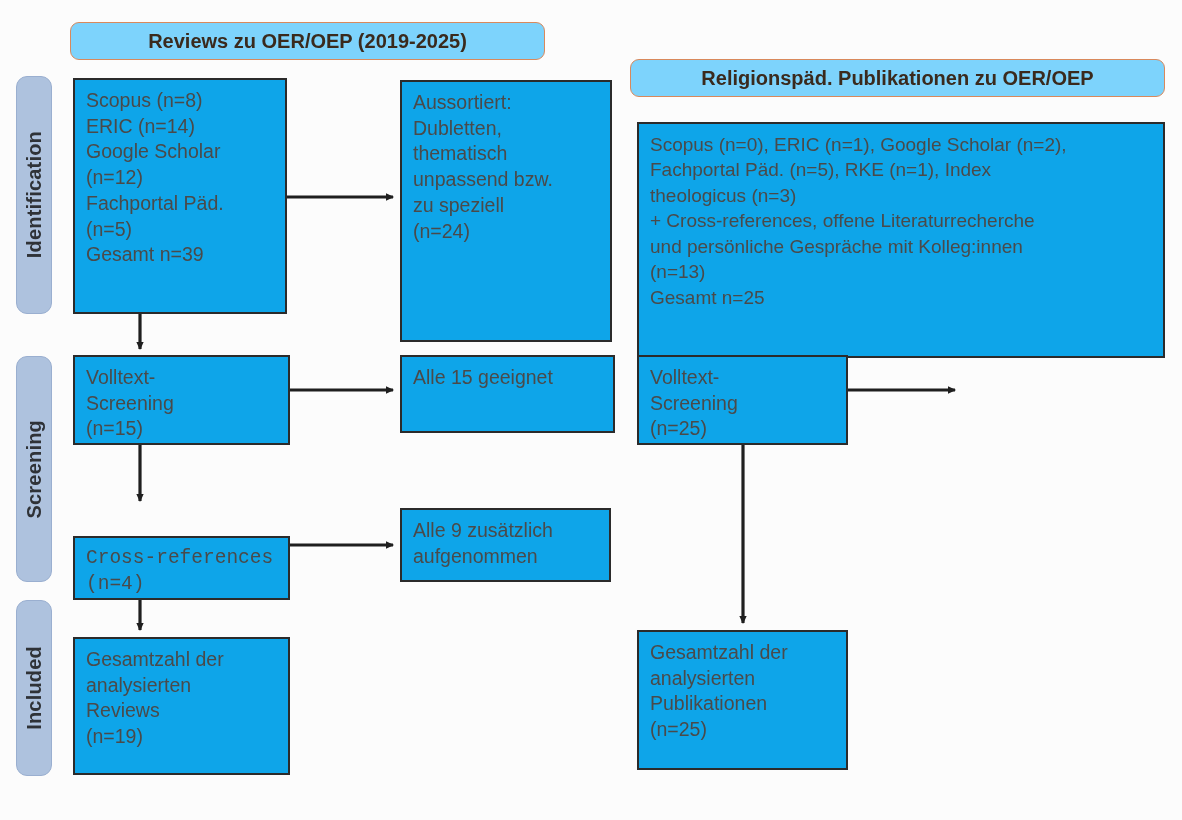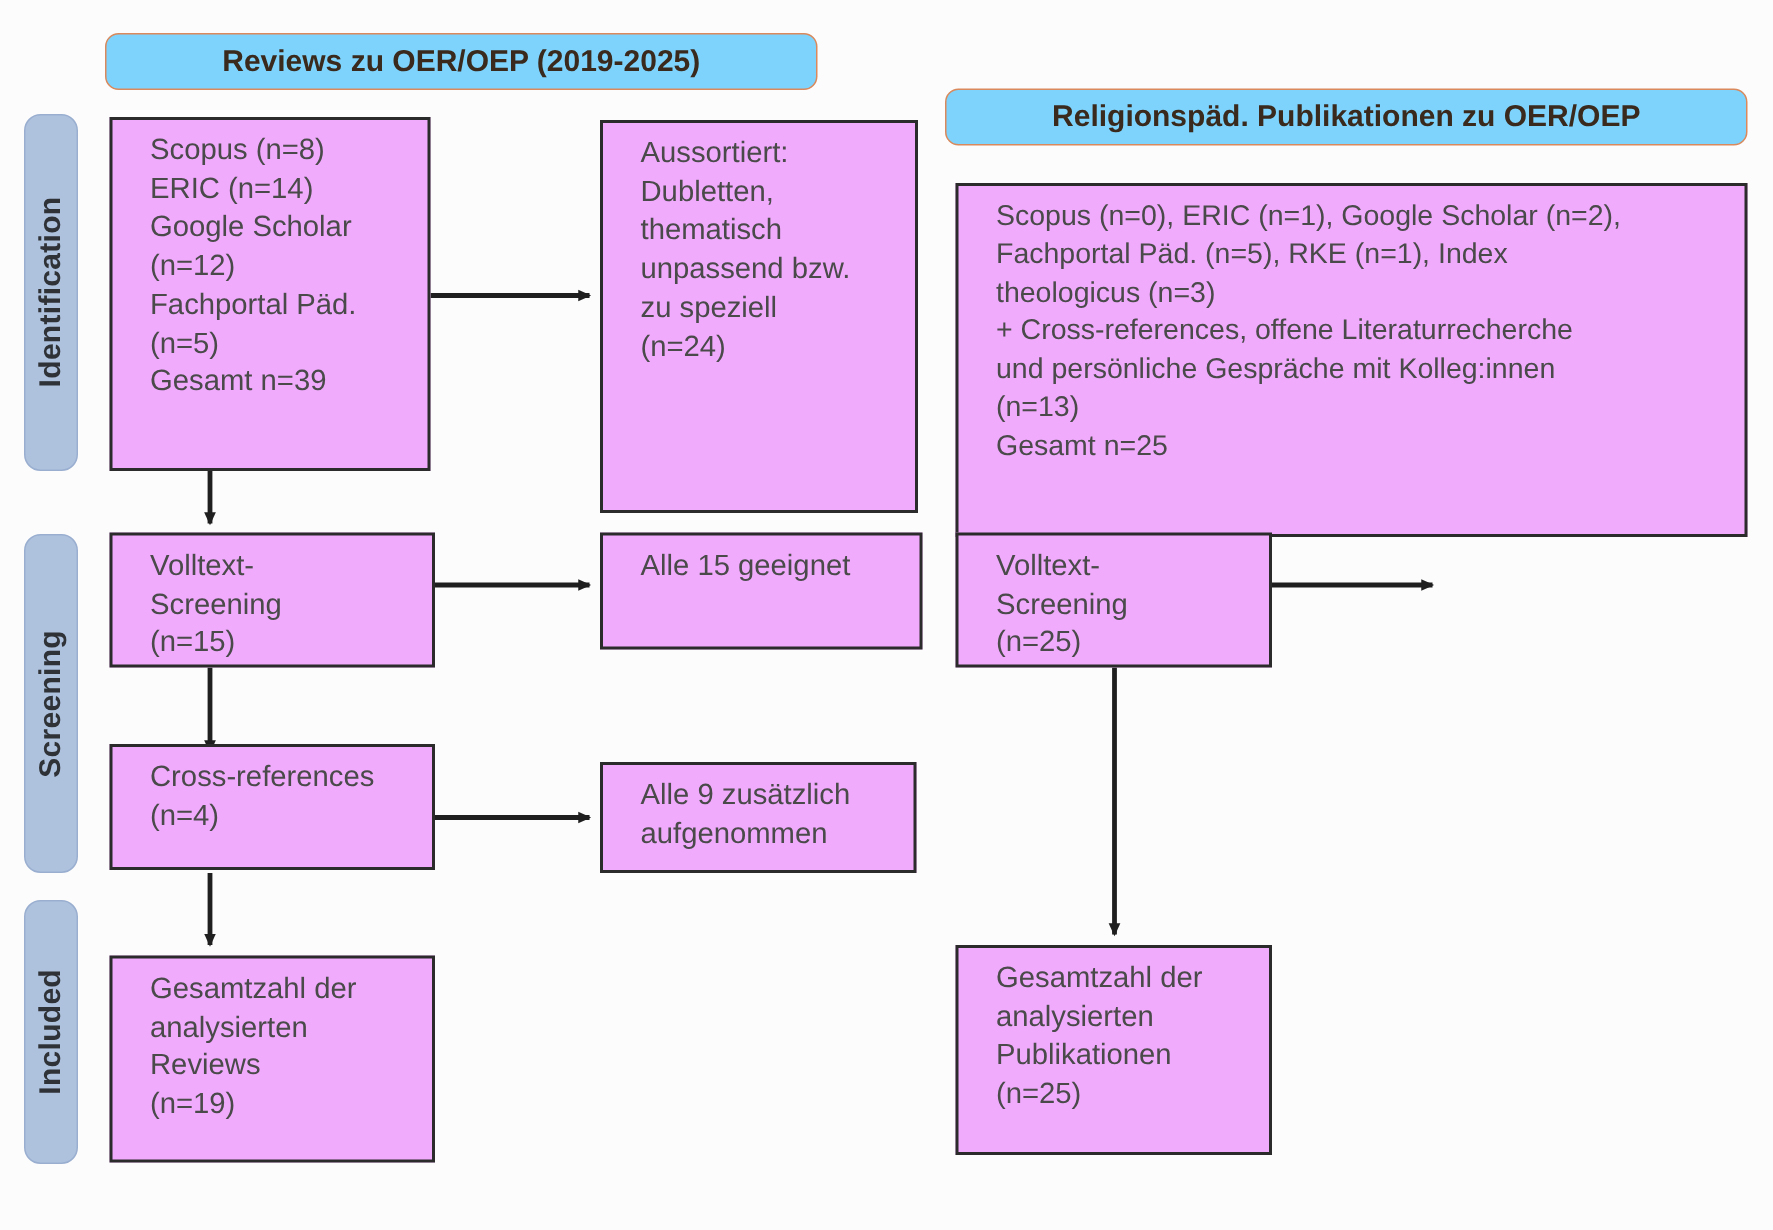--- a/index.html
+++ b/index.html
@@ -60,24 +60,24 @@
     justify-content: center;
     color: #3a2a1d;
     font-size: 20px;
     font-weight: bold;
     white-space: nowrap;
   }
 
   
   .flow-box {
     position: absolute;
-    background: #f0abfc;
+    background: #0ea5e9;
     border: 2.5px solid #2b2b2b;
     box-sizing: border-box;
-    padding: 8px 9px 6px 25px;
+    padding: 8px 9px 6px 11px;
     color: #4a4a4a;
     font-size: 19.5px;
     line-height: 1.32;
     white-space: pre-line;
     overflow: hidden;
   }
   .flow-box.tight {
     font-size: 19px;
     line-height: 1.34;
     margin-top: 44px;
@@ -162,21 +162,21 @@
 unpassend bzw.
 zu speziell
 (n=24)</div>
 
   <div class="flow-box" style="left:73px; top:355px; width:217px; height:90px;">Volltext-
 Screening
 (n=15)</div>
 
   <div class="flow-box" style="left:400px; top:355px; width:215px; height:78px;">Alle 15 geeignet</div>
 
-  <div class="flow-box" style="left:73px; top:496px; width:217px; height:84px;">Cross-references
+  <div class="flow-box" style="left:73px; top:536px; width:217px; height:64px;font-family:Liberation Mono, monospace;">Cross-references
 (n=4)</div>
 
   <div class="flow-box" style="left:400px; top:508px; width:211px; height:74px;">Alle 9 zusätzlich
 aufgenommen</div>
 
   <div class="flow-box" style="left:73px; top:637px; width:217px; height:138px;">Gesamtzahl der
 analysierten
 Reviews
 (n=19)</div>
 

